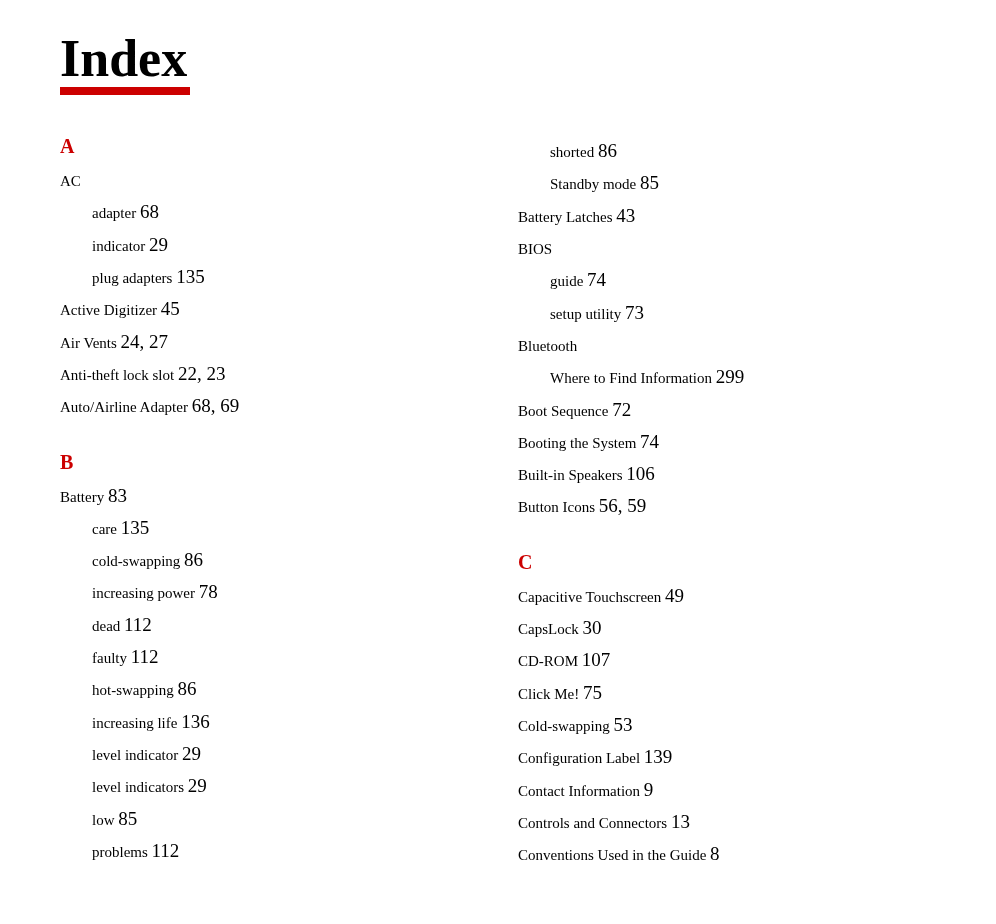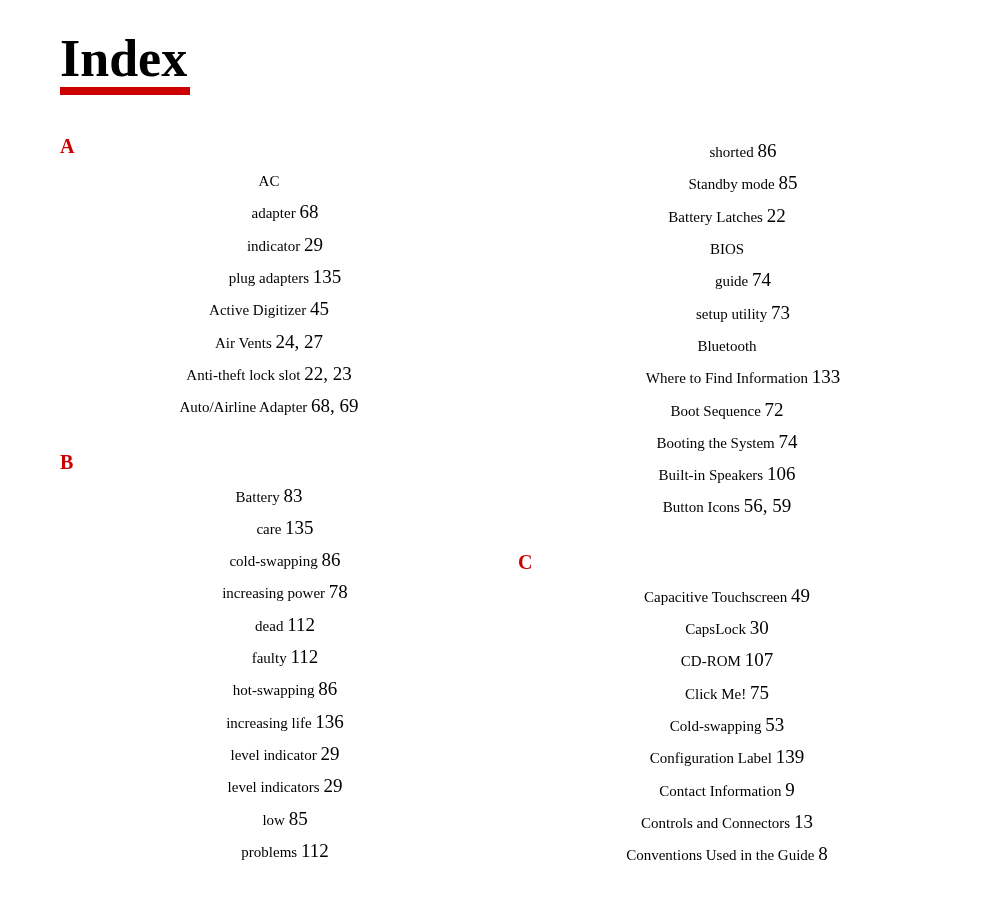--- a/index.html
+++ b/index.html
@@ -44,21 +44,20 @@
       margin-top: 0;
     }
 
     .section-block {
       margin-bottom: 28px;
     }
 
     .entry {
       line-height: 1.7;
       font-size: 15px;
-      text-align: center;
     }
 
     .entry .term {
       font-size: 15px;
     }
 
     .entry .num {
       font-size: 19px;
       font-weight: normal;
     }
@@ -101,26 +100,26 @@
         <div class="entry indented"><span class="term">level indicators </span><span class="num">29</span></div>
         <div class="entry indented"><span class="term">low </span><span class="num">85</span></div>
         <div class="entry indented"><span class="term">problems </span><span class="num">112</span></div>
       </div>
     </div>
 
   <div class="col" id="right-col">
       <div class="section-block">
         <div class="entry indented"><span class="term">shorted </span><span class="num">86</span></div>
         <div class="entry indented"><span class="term">Standby mode </span><span class="num">85</span></div>
-        <div class="entry"><span class="term">Battery Latches </span><span class="num">22</span></div>
+        <div class="entry"><span class="term">Battery Latches </span><span class="num">43</span></div>
         <div class="entry"><span class="term">BIOS</span><span class="num"></span></div>
         <div class="entry indented"><span class="term">guide </span><span class="num">74</span></div>
         <div class="entry indented"><span class="term">setup utility </span><span class="num">73</span></div>
         <div class="entry"><span class="term">Bluetooth</span><span class="num"></span></div>
-        <div class="entry indented"><span class="term">Where to Find Information </span><span class="num">133</span></div>
+        <div class="entry indented"><span class="term">Where to Find Information </span><span class="num">299</span></div>
         <div class="entry"><span class="term">Boot Sequence </span><span class="num">72</span></div>
         <div class="entry"><span class="term">Booting the System </span><span class="num">74</span></div>
         <div class="entry"><span class="term">Built-in Speakers </span><span class="num">106</span></div>
         <div class="entry"><span class="term">Button Icons </span><span class="num">56, 59</span></div>
       </div>
       <div class="section-block">
         <div class="section-letter">C</div>
         <div class="entry"><span class="term">Capacitive Touchscreen </span><span class="num">49</span></div>
         <div class="entry"><span class="term">CapsLock </span><span class="num">30</span></div>
         <div class="entry"><span class="term">CD-ROM </span><span class="num">107</span></div>

